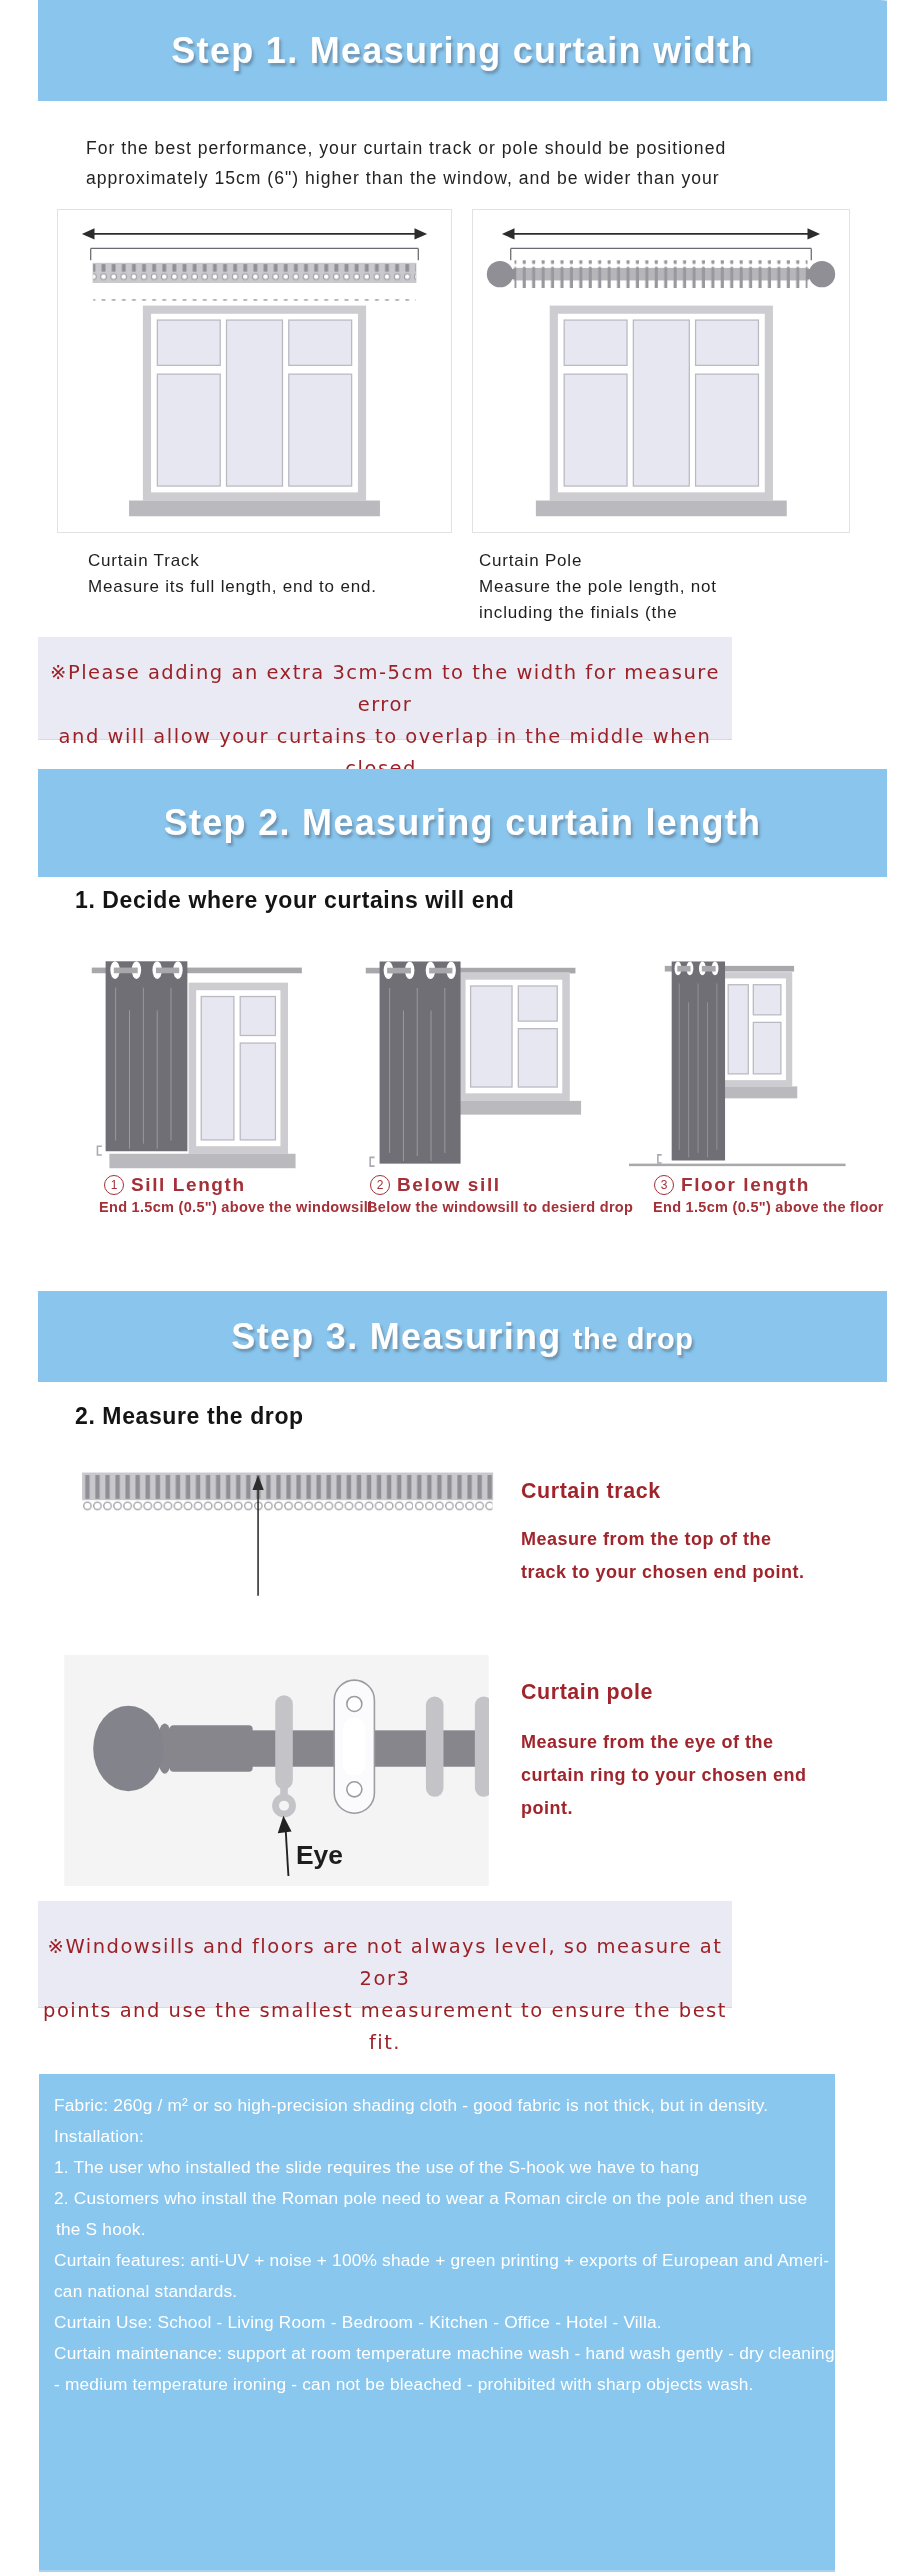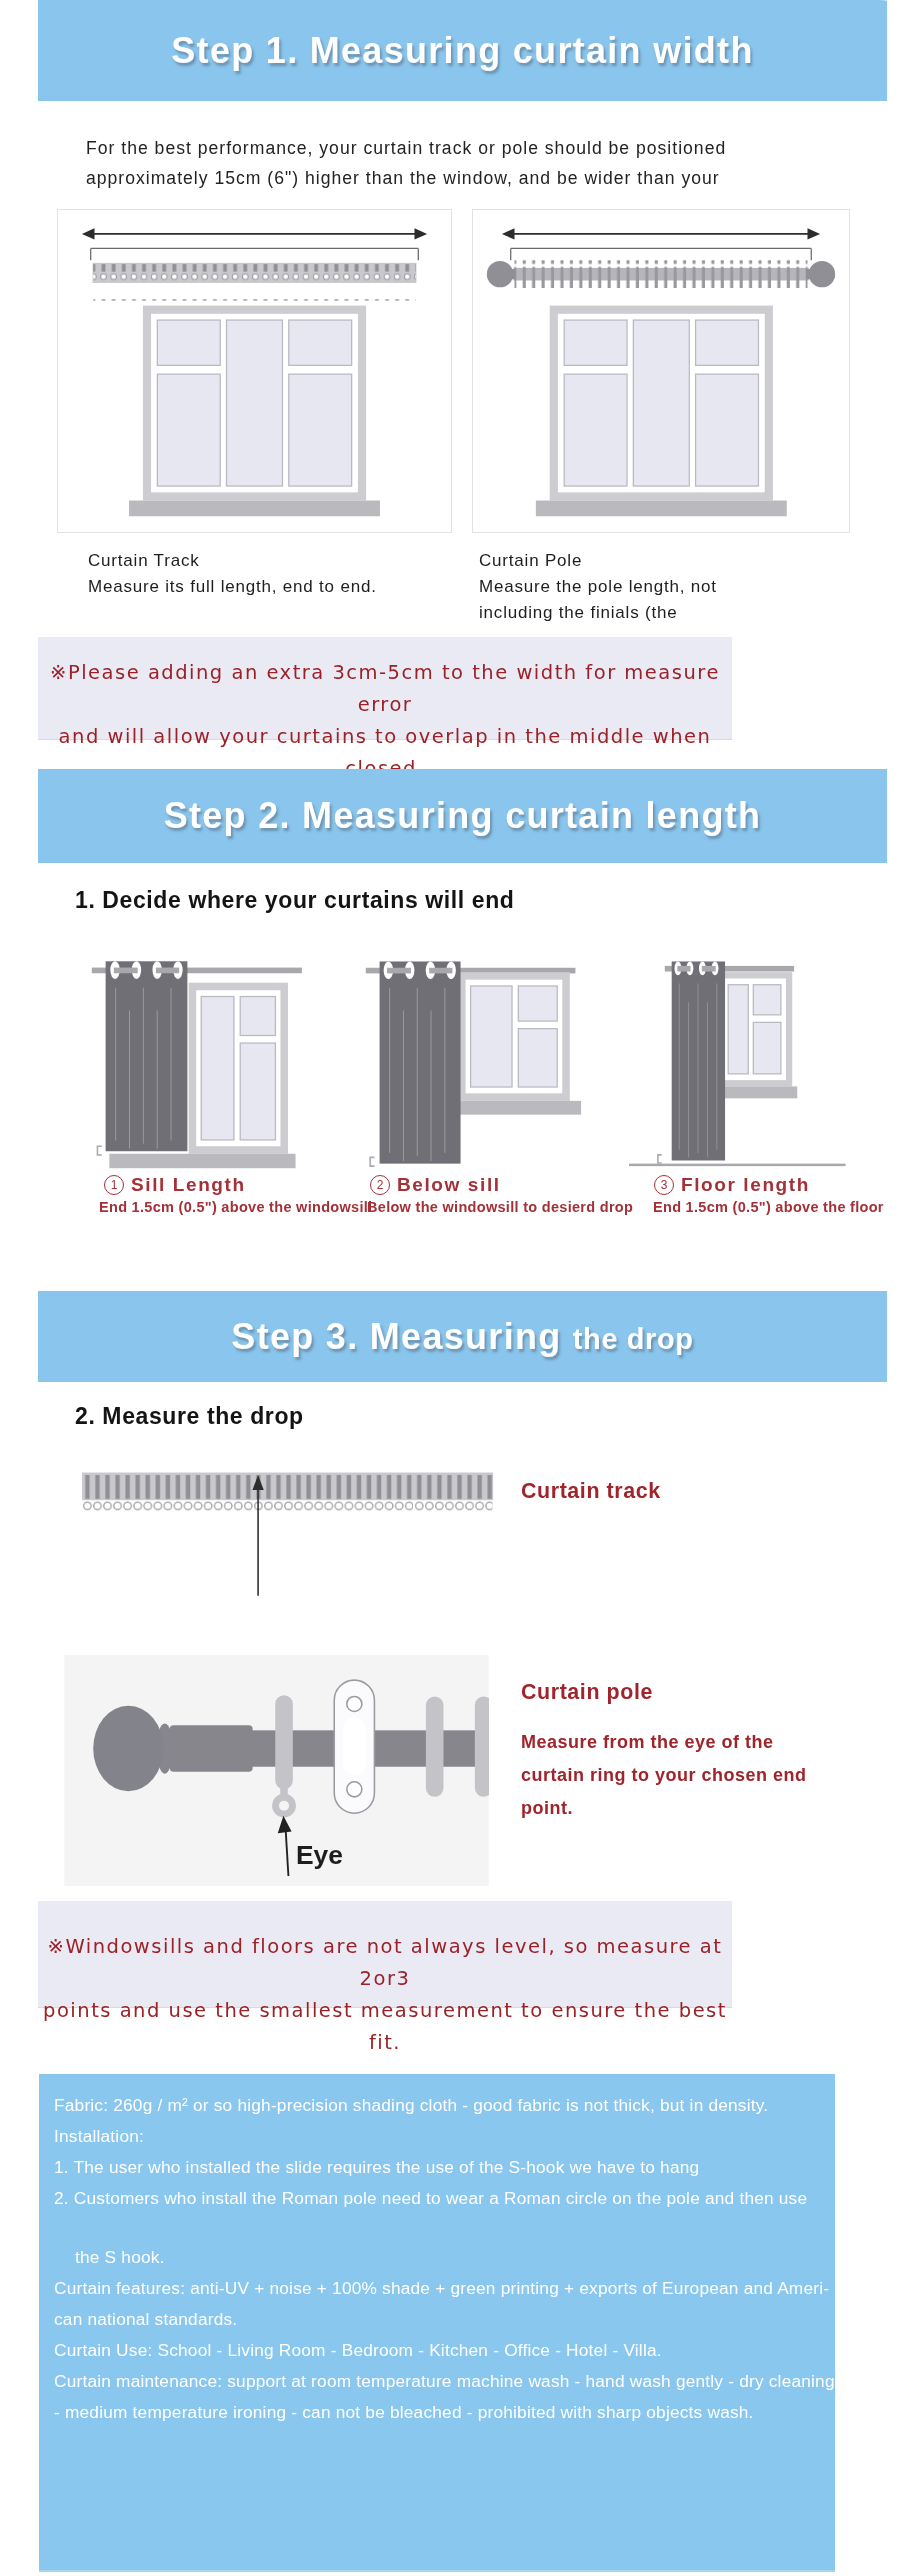--- a/index.html
+++ b/index.html
@@ -57,21 +57,21 @@
     letter-spacing:0.5px;line-height:33px;white-space:nowrap;
   }
   .eye-label{position:absolute;color:#1d1d1d;font-size:26.4px;font-weight:bold;}
   .info{
     position:absolute;left:39px;top:2074px;width:796px;height:498px;
     background:#89C7EE;color:#ffffff;font-size:17.3px;letter-spacing:0.2px;
     line-height:31px;padding:16.4px 0 0 0;box-sizing:border-box;
     border-bottom:2.5px solid #a9d4ef;
   }
   .info div{padding-left:15px;white-space:nowrap;}
-  .info div.indent{padding-left:36px;margin-top:28px;}
+  .info div.indent{padding-left:17px;}
   .b3-sub{font-size:29px;position:relative;top:2.5px;margin-left:11.3px;letter-spacing:0.6px;}
 </style>
 </head>
 <body>
 
 <div class="page">
 
   <div class="banner" style="top:0;height:101px;">Step 1. Measuring curtain width</div>
 
   <div class="intro">
@@ -144,21 +144,21 @@
     <div class="cap-title">Curtain Pole</div>
     <div>Measure the pole length, not</div>
     <div>including the finials (the</div>
   </div>
 
   <div class="note" style="top:637px;height:103px;padding-top:19.5px;box-sizing:border-box;">
     <div>※Please adding an extra 3cm-5cm to the width for measure error</div>
     <div>and will allow your curtains to overlap in the middle when closed.</div>
   </div>
 
-  <div class="banner" style="top:769px;height:94px;">Step 2. Measuring curtain length</div>
+  <div class="banner" style="top:769px;height:108px;">Step 2. Measuring curtain length</div>
 
   <div class="black-heading" style="left:75px;top:887px;">1. Decide where your curtains will end</div>
 
   <div class="abs" style="left:88px;top:955px;width:217px;height:217px;">
     <svg width="217" height="217" viewBox="0 0 345 345">
       <rect x="6" y="20" width="334" height="9" fill="#a8a8ac"></rect>
       <rect x="160" y="44" width="158" height="272" fill="#cdcdd1"></rect>
       <rect x="172" y="56" width="134" height="248" fill="#ffffff"></rect>
       <g fill="#e7e7f2" stroke="#b9b9c2" stroke-width="2">
         <rect x="180" y="66" width="52" height="228"></rect>
@@ -283,20 +283,24 @@
         </pattern>
       </defs>
       <rect x="0" y="4" width="654" height="44" fill="#c9c9cd"></rect>
       <rect x="1" y="0" width="652" height="72" fill="url(#hk3)"></rect>
       <line x1="280" y1="200" x2="280" y2="24" stroke="#2d2d2d" stroke-width="2.5"></line>
       <polygon points="280,8 271,32 289,32" fill="#2d2d2d"></polygon>
     </svg>
   </div>
 
   <div class="red-title" style="left:521px;top:1479px;">Curtain track</div>
+  <div class="red-body" style="left:521px;top:1523px;">
+    <div>Measure from the top of the</div>
+    <div>track to your chosen end point.</div>
+  </div>
 
   <div class="abs" style="left:64px;top:1655px;width:425px;height:231px;">
     <svg width="425" height="231" viewBox="0 0 676 368">
       <rect width="676" height="368" fill="#f4f4f4"></rect>
       <rect x="295" y="120" width="381" height="58" fill="#86868c"></rect>
       <rect x="168" y="112" width="132" height="74" rx="6" fill="#86868c"></rect>
       <ellipse cx="160" cy="149" rx="13" ry="40" fill="#86868c"></ellipse>
       <ellipse cx="102" cy="149" rx="56" ry="68" fill="#83838b"></ellipse>
       <rect x="576" y="66" width="28" height="160" rx="14" fill="#c4c4c8"></rect>
       <rect x="654" y="66" width="28" height="160" rx="14" fill="#c4c4c8"></rect>

